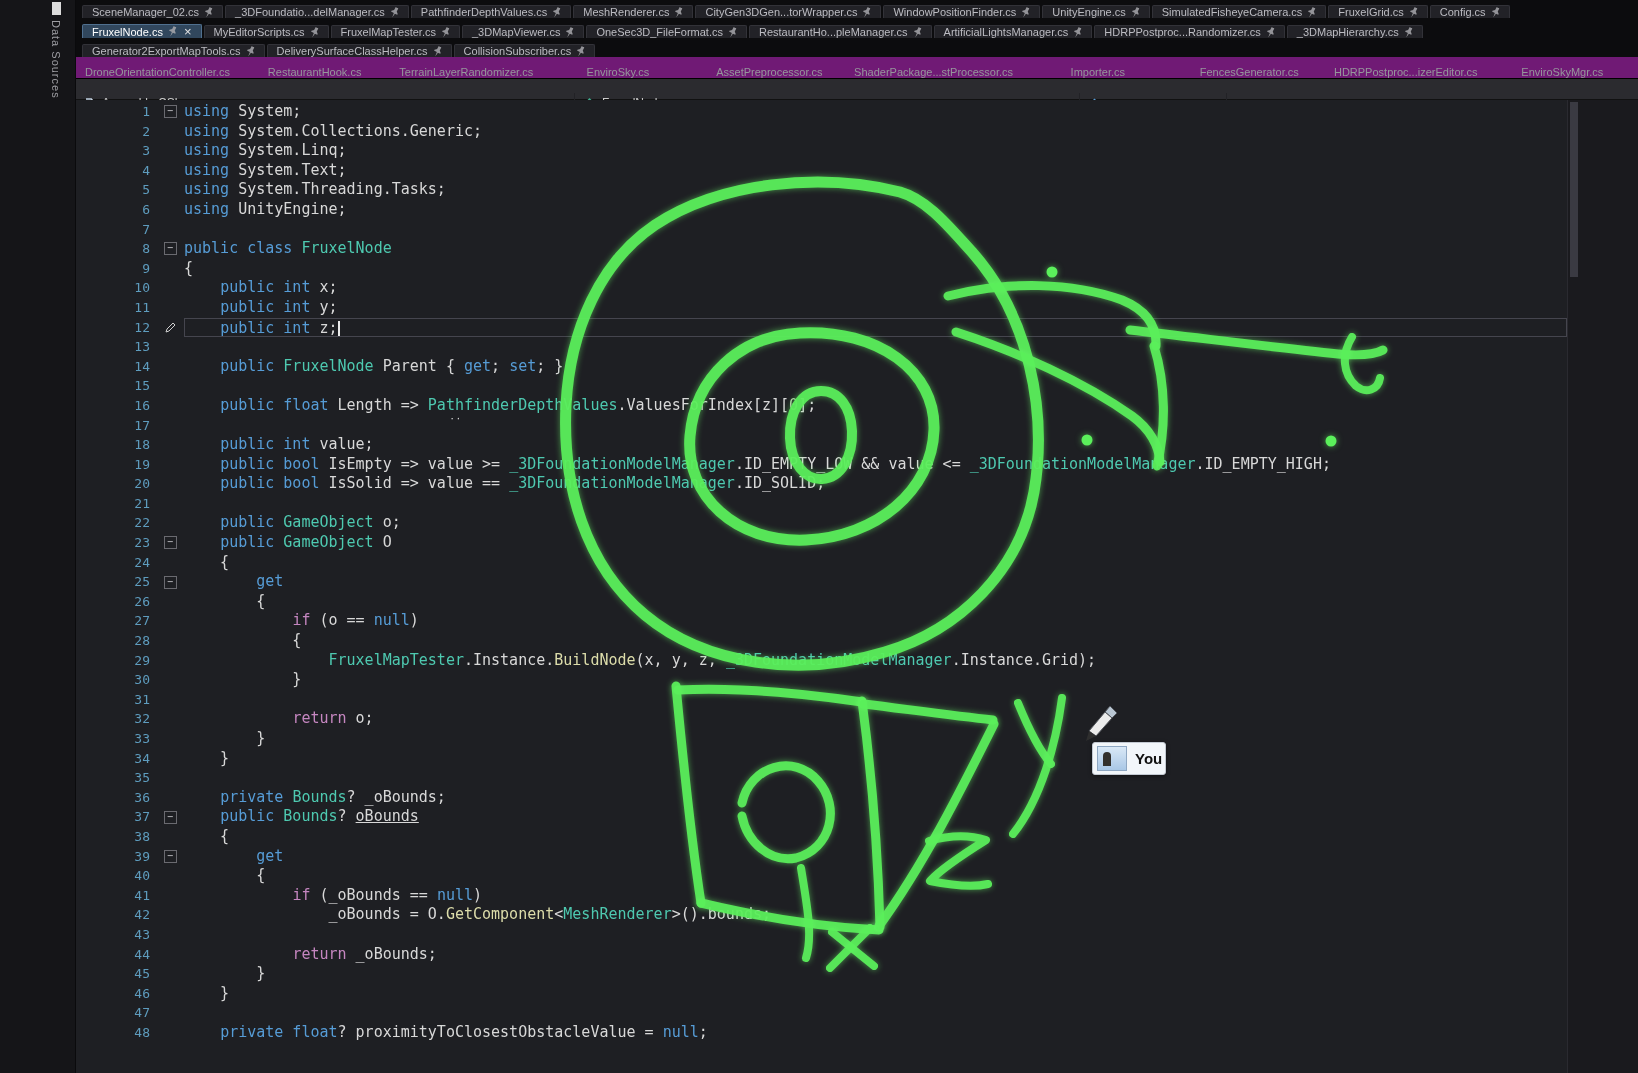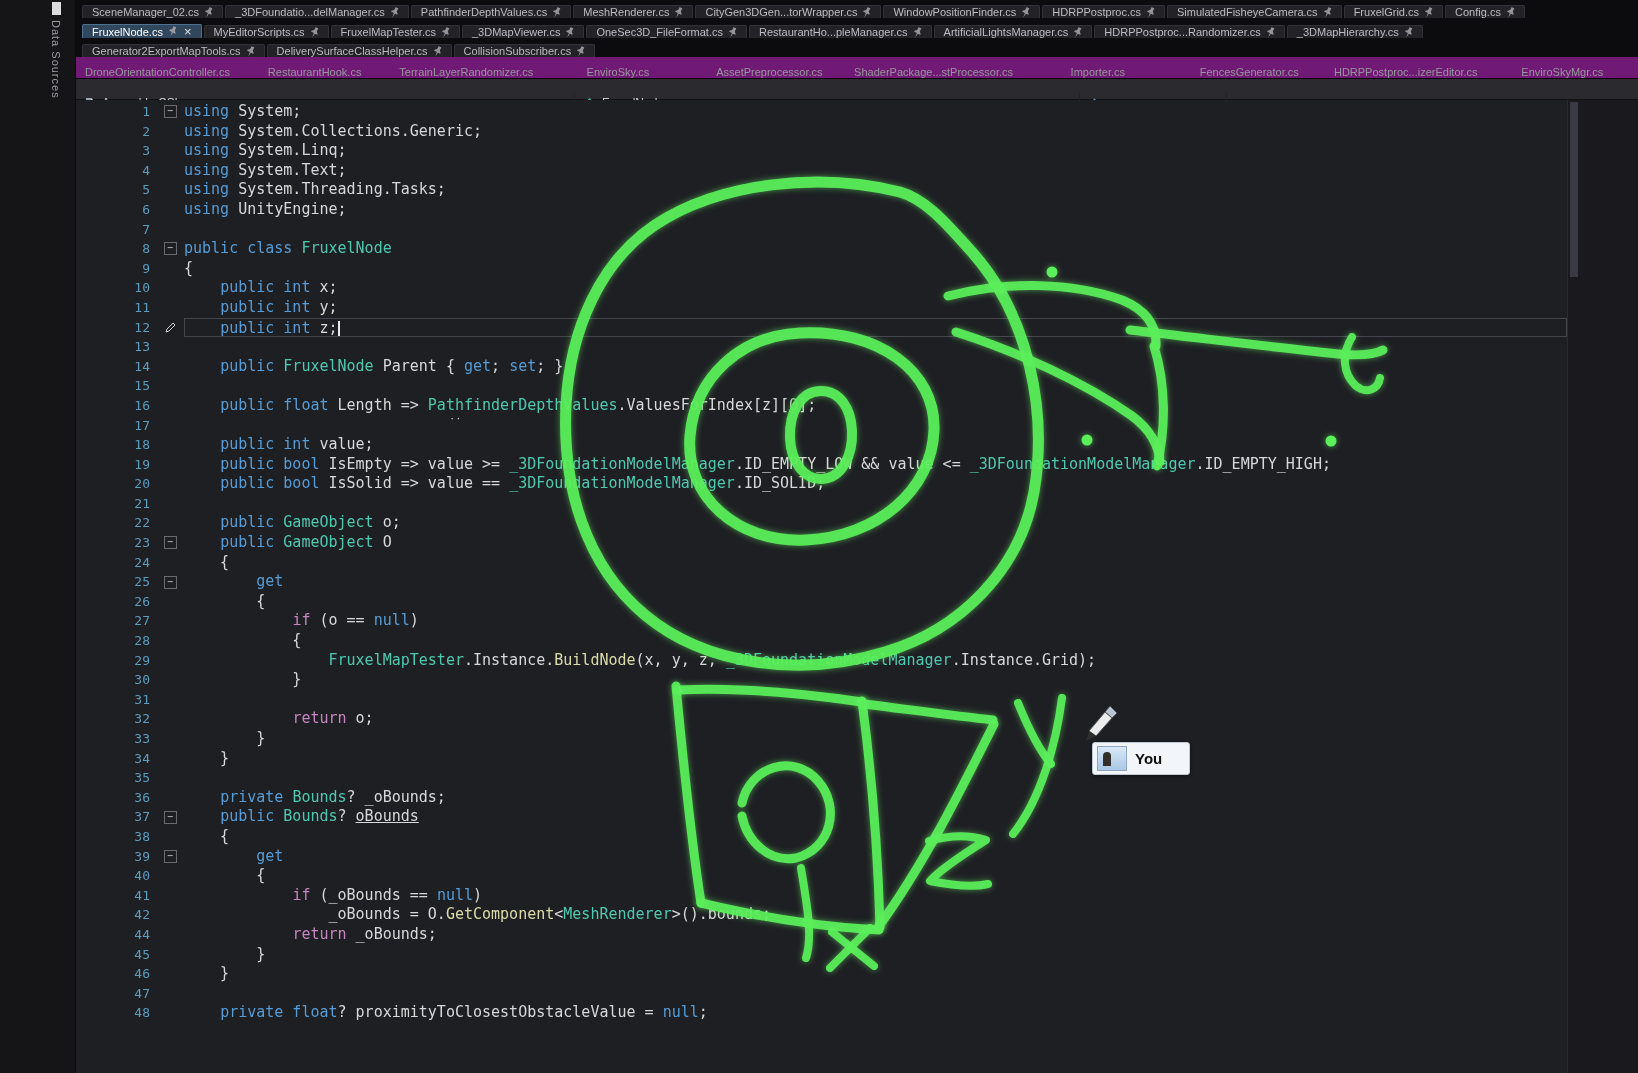--- a/index.html
+++ b/index.html
@@ -59,21 +59,21 @@
   .scroll-thumb{position:absolute;left:2px;top:2px;width:8px;height:175px;background:#3a3a42;}
   .stray-dots{position:absolute;left:450px;top:410px;color:#d0d0d0;font-size:13px;letter-spacing:2px;z-index:5;}
   
   .overlay{position:absolute;left:0;top:0;z-index:40;pointer-events:none;}
   .ink{stroke:var(--annotation,#5BF05B);fill:none;stroke-linecap:round;stroke-linejoin:round;
     filter:drop-shadow(0 0 3px rgba(110,255,110,0.55));opacity:.95;}
   .ink-dot{fill:var(--annotation,#5BF05B);filter:drop-shadow(0 0 3px rgba(110,255,110,0.55));}
   .pencil-cursor{position:absolute;left:1083px;top:703px;z-index:46;pointer-events:none;}
   .you-label{position:absolute;left:1092px;top:742px;z-index:45;
     background:#f2f6fa;border:1px solid #c3c9d2;border-radius:3px;
-    padding:3px 27px 3px 4px;display:flex;align-items:center;gap:8px;
+    padding:3px 3px 3px 4px;display:flex;align-items:center;gap:8px;
     box-shadow:0 1px 4px rgba(0,0,0,.45);}
   .you-avatar{width:28px;height:23px;flex:none;position:relative;border:1px solid #8ea7c2;
     background:linear-gradient(#d9e8f6 0%,#a9c7e6 100%);}
   .you-avatar::after{content:"";position:absolute;left:5px;top:5px;width:8px;height:14px;
     background:#33302c;border-radius:4px 4px 0 0;}
   .you-text{font-weight:bold;font-size:15px;color:#101010;}
 </style>
 </head>
 <body>
 
@@ -128,21 +128,21 @@
           </div>
           <div class="tab">
             <span class="tlabel">WindowPositionFinder.cs</span>
             <span class="pin">
               <svg width="9" height="11" viewBox="0 0 9 11">
                 <path d="M3 0 h3 v3.5 l2 1.8 v1 H5.4 L4.8 11 L4.2 6.3 H1 v-1 l2 -1.8 Z" fill="#a9a9ad"></path>
               </svg>
             </span>
           </div>
           <div class="tab">
-            <span class="tlabel">HDRPPostproc.cs</span>
+            <span class="tlabel">UnityEngine.cs</span>
             <span class="pin">
               <svg width="9" height="11" viewBox="0 0 9 11">
                 <path d="M3 0 h3 v3.5 l2 1.8 v1 H5.4 L4.8 11 L4.2 6.3 H1 v-1 l2 -1.8 Z" fill="#a9a9ad"></path>
               </svg>
             </span>
           </div>
           <div class="tab">
             <span class="tlabel">SimulatedFisheyeCamera.cs</span>
             <span class="pin">
               <svg width="9" height="11" viewBox="0 0 9 11">
@@ -555,20 +555,25 @@
               <span class="ln">41</span>
               <span class="fold"></span>
               <span class="codeline"><span class="tok-p">            </span><span class="tok-c">if</span><span class="tok-p"> (_oBounds == </span><span class="tok-k">null</span><span class="tok-p">)</span></span>
             </div>
             <div class="line">
               <span class="ln">42</span>
               <span class="fold"></span>
               <span class="codeline"><span class="tok-p">                _oBounds = O.</span><span class="tok-m">GetComponent</span><span class="tok-p">&lt;</span><span class="tok-t">MeshRenderer</span><span class="tok-p">&gt;().bounds;</span></span>
             </div>
             <div class="line">
+              <span class="ln">43</span>
+              <span class="fold"></span>
+              <span class="codeline"></span>
+            </div>
+            <div class="line">
               <span class="ln">44</span>
               <span class="fold"></span>
               <span class="codeline"><span class="tok-p">            </span><span class="tok-c">return</span><span class="tok-p"> _oBounds;</span></span>
             </div>
             <div class="line">
               <span class="ln">45</span>
               <span class="fold"></span>
               <span class="codeline"><span class="tok-p">        }</span></span>
             </div>
             <div class="line">

